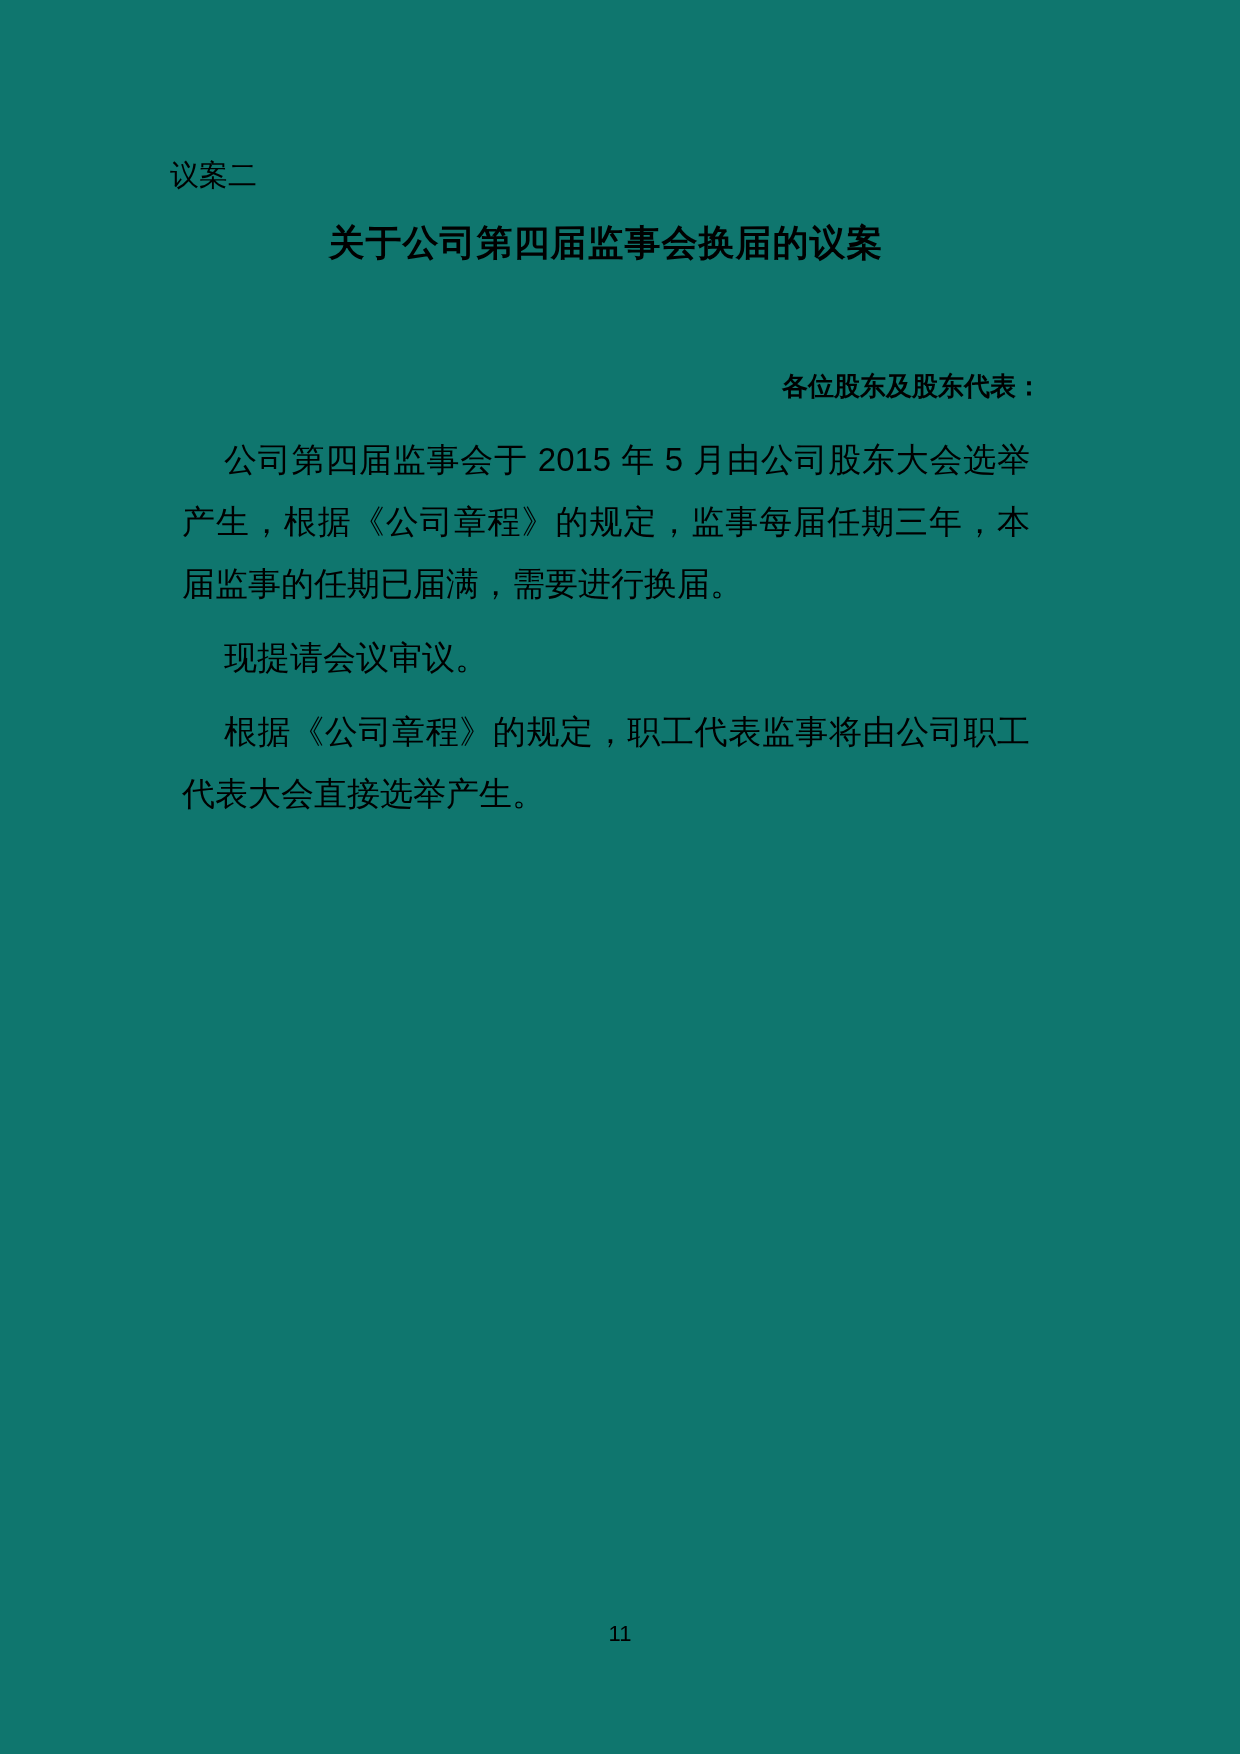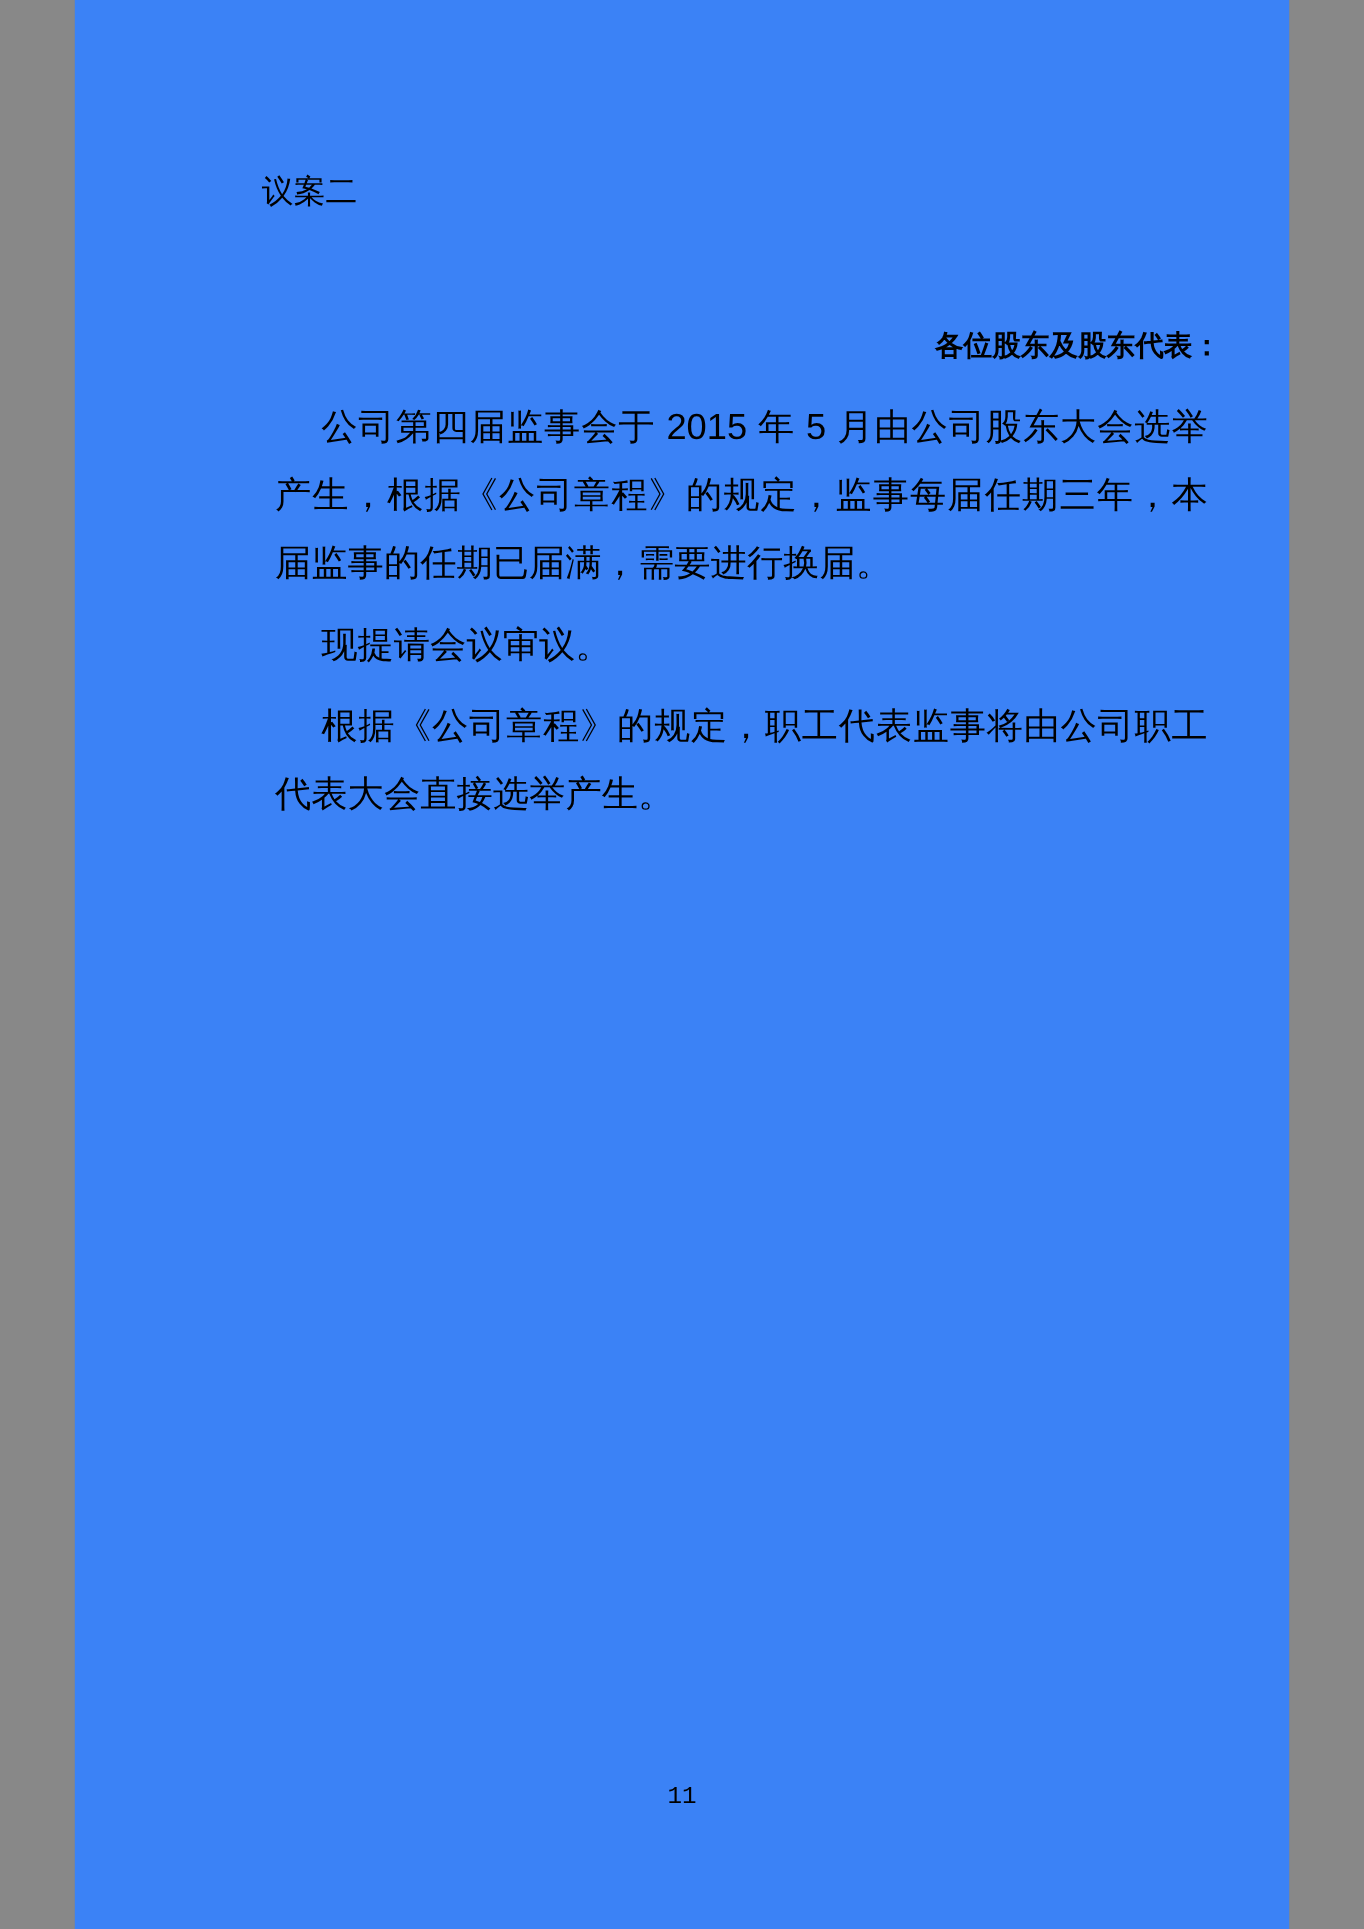--- a/index.html
+++ b/index.html
@@ -2,24 +2,24 @@
 <html><head>
 <meta charset="utf-8">
 <style>
   html, body {
     margin: 0;
     padding: 0;
     background: #888;
   }
   .page {
     position: relative;
-    width: 1104px;
+    width: 1240px;
     height: 1754px;
     margin: 0 auto;
-    background: #3b82f6;
+    background: #0f766e;
     color: #000000;
     font-family: "Liberation Sans", sans-serif;
     overflow: hidden;
   }
   .content {
     position: absolute;
     left: 170px;
     top: 0;
     width: 872px;
   }
@@ -59,32 +59,33 @@
     line-height: 62px;
     text-indent: 42px;
     text-align: left;
   }
   .page-number {
     position: absolute;
     top: 1620px;
     left: 0;
     width: 100%;
     text-align: center;
-    font-family: Liberation Mono, monospace;
+    font-family: Liberation Sans, sans-serif;
     font-size: 22px;
     line-height: 28px;
   }
 </style>
 </head>
 <body>
 
 <div class="page">
   <div class="content">
     <div class="doc-label">议案二</div>
 
+    <div class="doc-title">关于公司第四届监事会换届的议案</div>
 
     <div class="body-block">
       <div class="salutation">各位股东及股东代表：</div>
 
       <p class="paragraph">公司第四届监事会于 2015 年 5 月由公司股东大会选举产生，根据《公司章程》的规定，监事每届任期三年，本届监事的任期已届满，需要进行换届。</p>
 
 
       <p class="paragraph">现提请会议审议。</p>
 
       <p class="paragraph">根据《公司章程》的规定，职工代表监事将由公司职工代表大会直接选举产生。</p>

